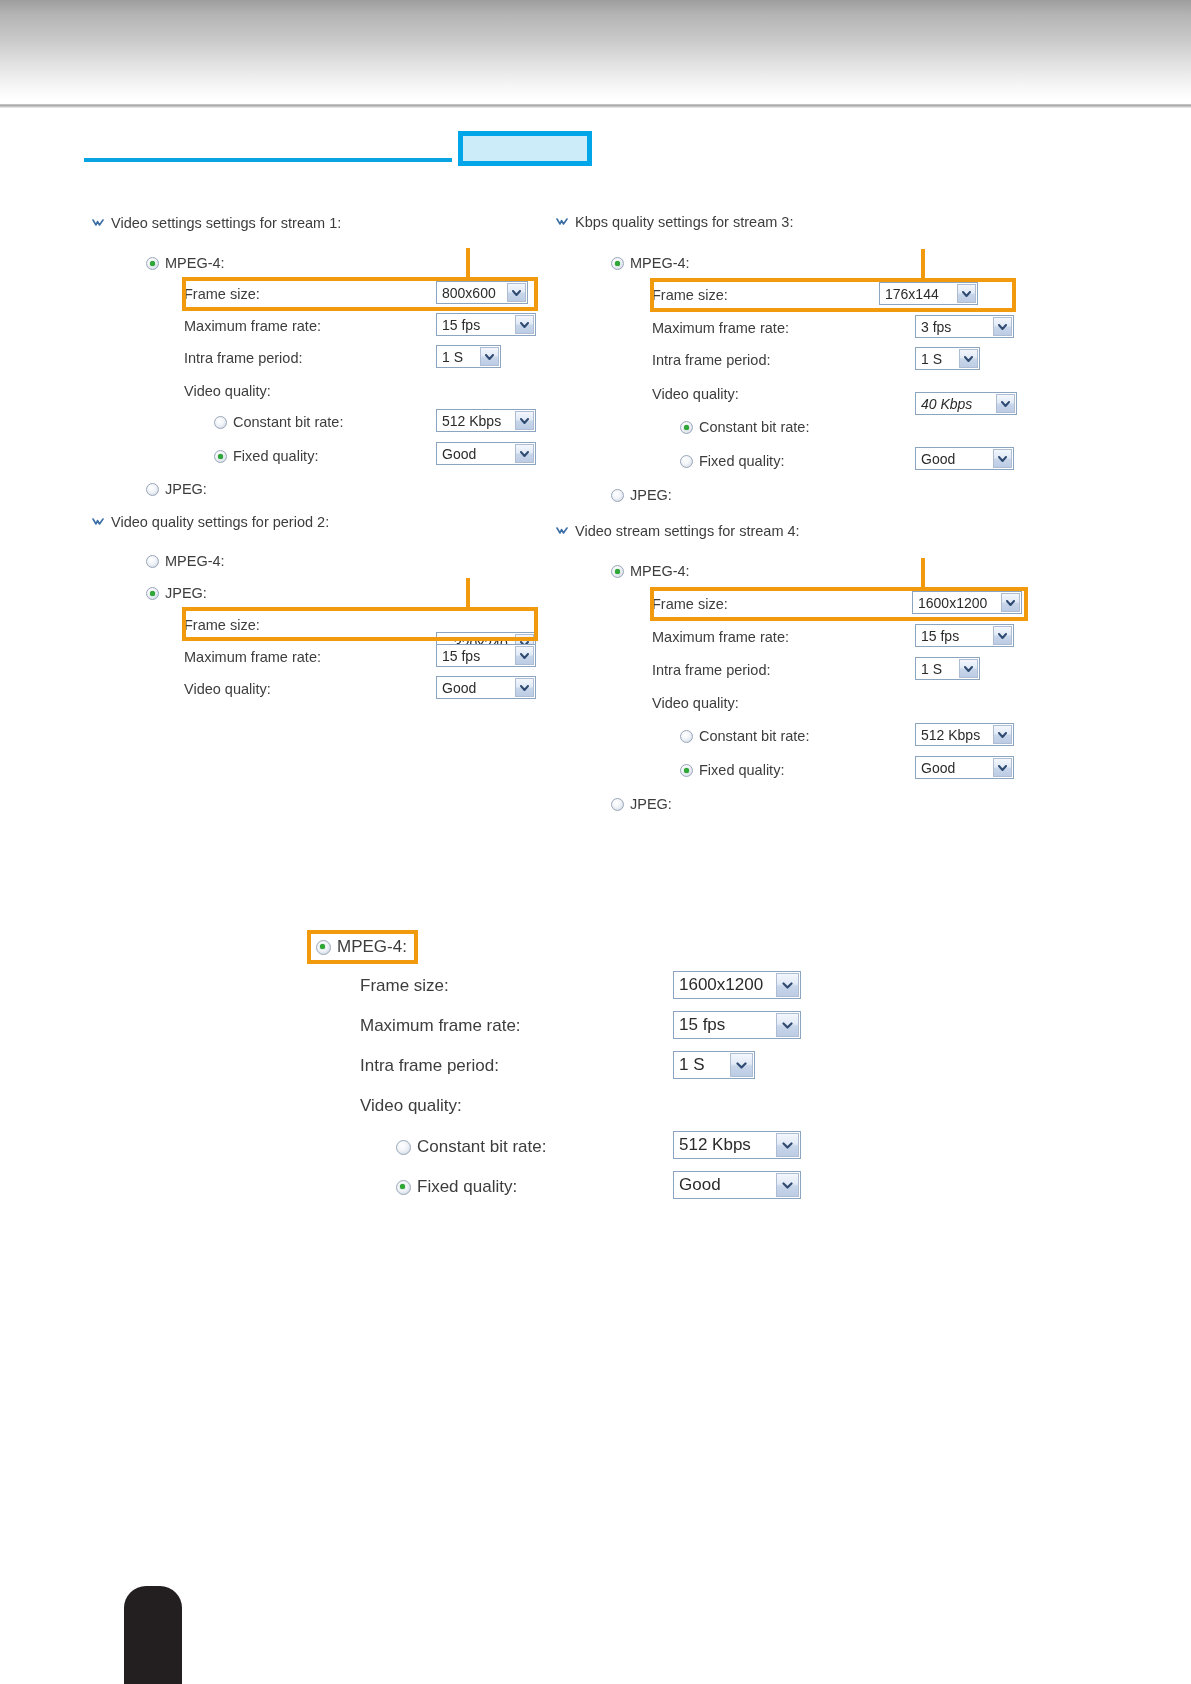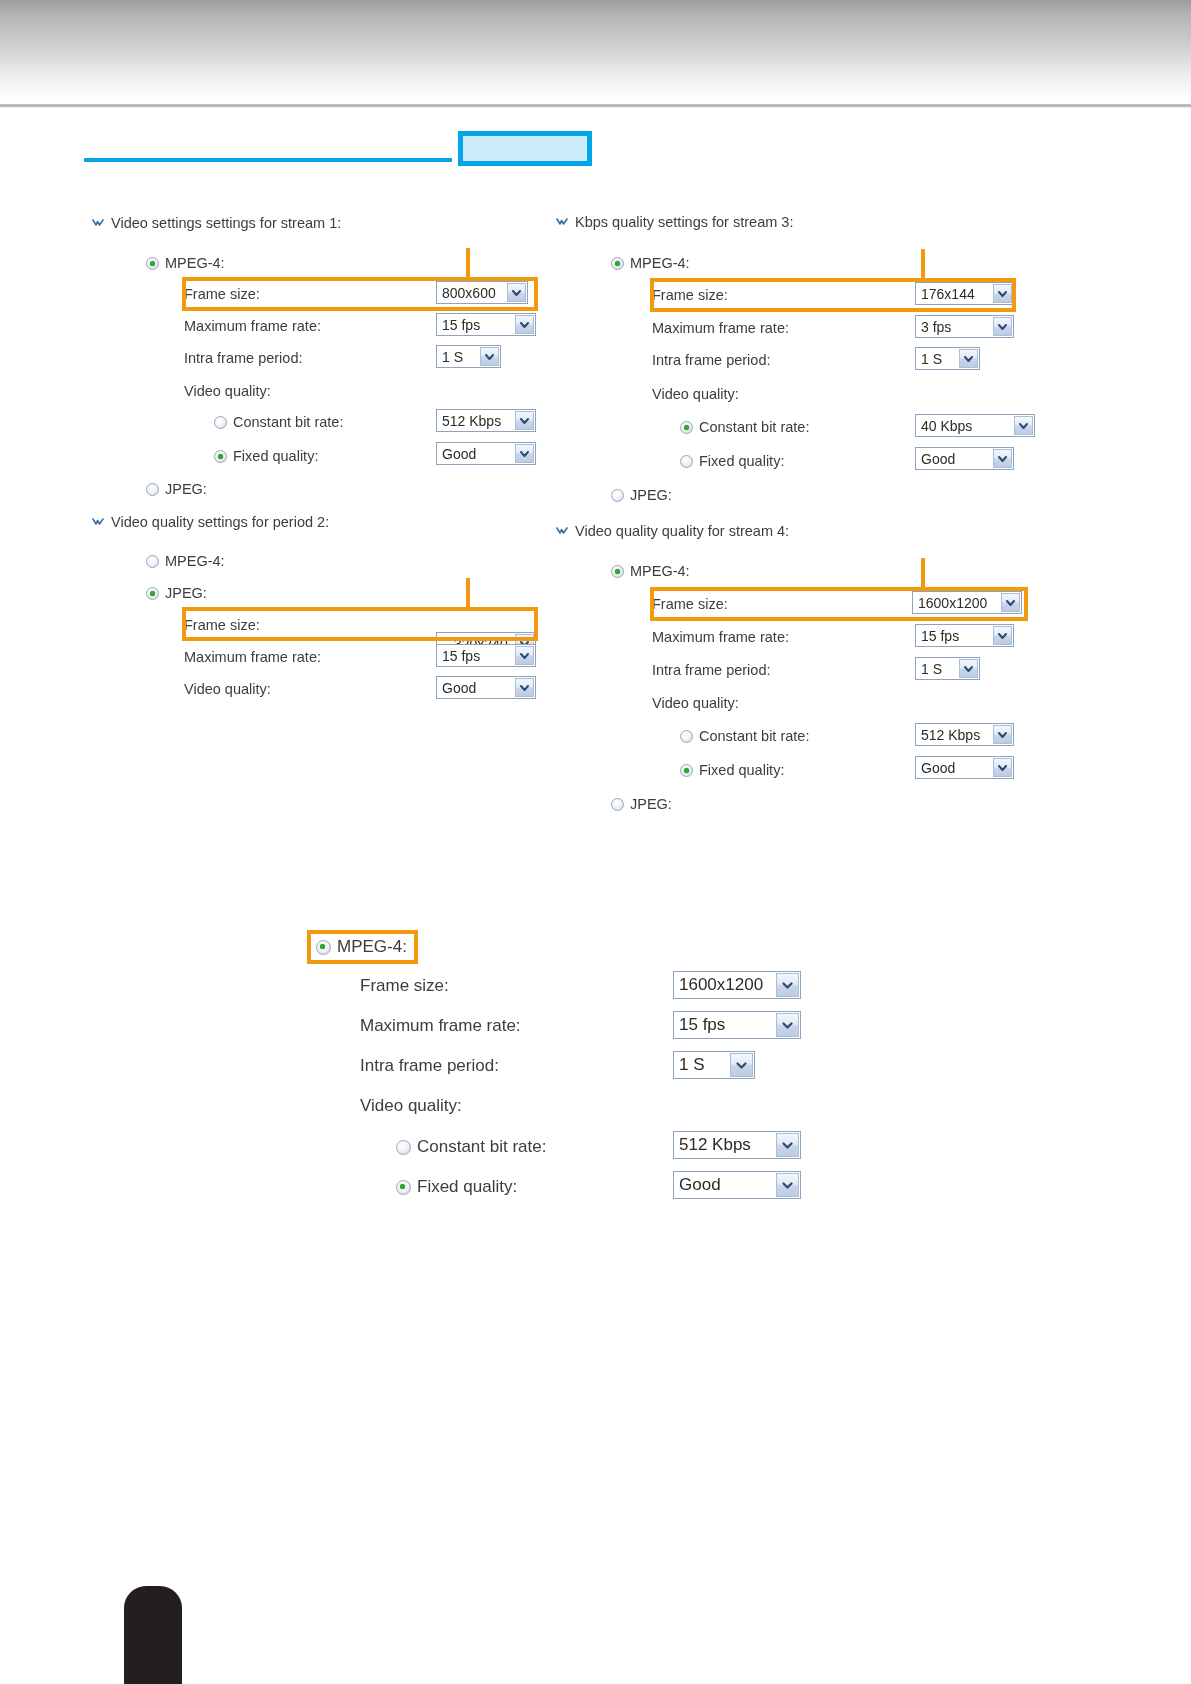--- a/index.html
+++ b/index.html
@@ -260,21 +260,21 @@
   </span>
   <span class="lbl">Kbps quality settings for stream 3:</span>
 </div>
 
 <div class="radio-row" style="left:611px; top:255px;">
   <span class="radio on"></span>
   <span class="lbl">MPEG-4:</span>
 </div>
 
 <div class="lbl field-label" style="left:652px; top:287px;">Frame size:</div>
-<div class="sel" style="left:915px; top:282px; width:99px;">
+<div class="sel" style="left:879px; top:282px; width:99px;">
   <span class="val">176x144</span>
   <span class="arrow">
       <svg width="9" height="6" viewBox="0 0 9 6">
         <path d="M1 1 L4.5 5 L8 1" fill="none" stroke="#2f4b72" stroke-width="2" stroke-linecap="round" stroke-linejoin="round"></path>
       </svg>
     </span>
 </div>
 
 <div class="lbl field-label" style="left:652px; top:320px;">Maximum frame rate:</div>
 <div class="sel" style="left:915px; top:315px; width:99px;">
@@ -295,21 +295,21 @@
       </svg>
     </span>
 </div>
 
 <div class="lbl field-label" style="left:652px; top:386px;">Video quality:</div>
 
 <div class="radio-row" style="left:680px; top:419px;">
   <span class="radio on"></span>
   <span class="lbl">Constant bit rate:</span>
 </div>
-<div class="sel" style="left:915px; top:414px; width:120px;">
+<div class="sel" style="left:915px; top:392px; width:102px;font-style:italic;">
   <span class="val">40 Kbps</span>
   <span class="arrow">
       <svg width="9" height="6" viewBox="0 0 9 6">
         <path d="M1 1 L4.5 5 L8 1" fill="none" stroke="#2f4b72" stroke-width="2" stroke-linecap="round" stroke-linejoin="round"></path>
       </svg>
     </span>
 </div>
 
 <div class="radio-row" style="left:680px; top:453px;">
   <span class="radio"></span>
@@ -331,21 +331,21 @@
 
 <div class="callout" style="left:650px; top:278px; width:366px; height:34px;"></div>
 <div class="tick" style="left:921px; top:249px; height:30px;"></div>
 
 <div class="section-head" style="left:556px; top:523px;">
   <span class="chev">
     <svg width="12" height="12" viewBox="0 0 12 12">
         <path d="M1 3 L4 8 L5.5 4.5 L7.5 8 L11 3" fill="none" stroke="#3b6ea5" stroke-width="1.6" stroke-linejoin="round" stroke-linecap="round"></path>
       </svg>
   </span>
-  <span class="lbl">Video quality quality for stream 4:</span>
+  <span class="lbl">Video stream settings for stream 4:</span>
 </div>
 
 <div class="radio-row" style="left:611px; top:563px;">
   <span class="radio on"></span>
   <span class="lbl">MPEG-4:</span>
 </div>
 
 <div class="lbl field-label" style="left:652px; top:596px;">Frame size:</div>
 <div class="sel" style="left:912px; top:591px; width:110px;">
   <span class="val">1600x1200</span>

